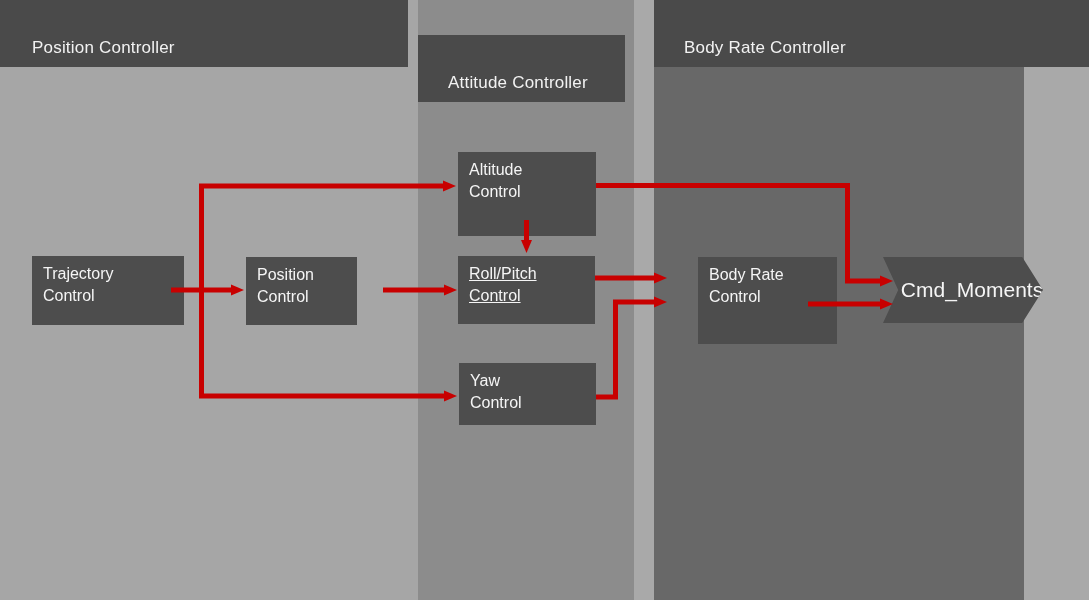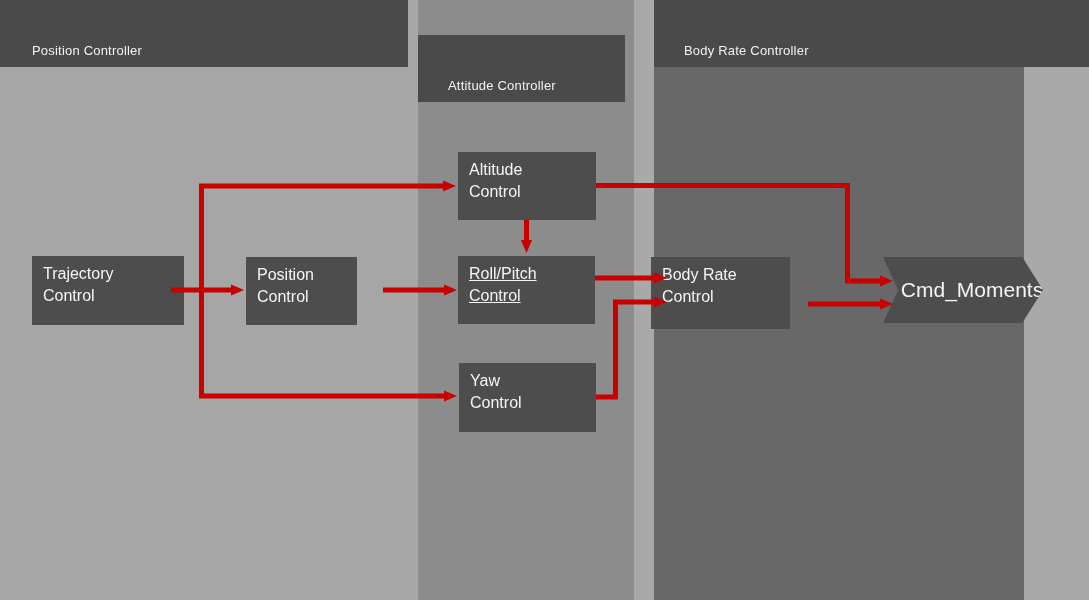--- a/index.html
+++ b/index.html
@@ -13,40 +13,40 @@
   
   .panel { position: absolute; top: 0; height: 600px; }
   .panel-position  { left: 0;     width: 418px; }
   .panel-attitude  { left: 418px; width: 216px; }
   .panel-bodyrate  { left: 654px; width: 370px; }
 
   .panel-header {
     position: absolute; top: 0; left: 0; height: 67px;
     display: flex; align-items: flex-end;
     box-sizing: border-box; padding: 0 0 9px 30px;
-    font-size: 13px; letter-spacing: 0.2px; color: #f2f2f2;
+    font-size: 17px; letter-spacing: 0.2px; color: #f2f2f2;
     white-space: nowrap;
   }
   .panel-position .panel-header { width: 408px; padding-left: 32px; }
   .panel-attitude .panel-header { width: 207px; margin-top: 35px; }
   .panel-bodyrate .panel-header { width: 455px; }
 
   
   .node {
     position: absolute; box-sizing: border-box;
     padding: 7px 10px 0 11px;
     font-size: 16px; line-height: 22px; color: #f5f5f5;
     white-space: pre-line;
   }
   .node-trajectory { left: 32px;  top: 256px; width: 152px; height: 69px; }
   .node-position   { left: 246px; top: 257px; width: 111px; height: 68px; }
-  .node-altitude   { left: 458px; top: 152px; width: 138px; height: 68px; }
+  .node-altitude   { left: 458px; top: 152px; width: 138px; height: 84px; }
   .node-rollpitch  { left: 458px; top: 256px; width: 137px; height: 68px; }
-  .node-yaw        { left: 459px; top: 363px; width: 137px; height: 69px; }
-  .node-bodyrate   { left: 651px; top: 257px; width: 139px; height: 72px; }
+  .node-yaw        { left: 459px; top: 363px; width: 137px; height: 62px; }
+  .node-bodyrate   { left: 698px; top: 257px; width: 139px; height: 87px; }
 
   
   .output-chevron {
     position: absolute; left: 883px; top: 257px; width: 160px; height: 66px;
     clip-path: polygon(0 0, 87% 0, 100% 50%, 87% 100%, 0 100%, 9.5% 50%);
     display: flex; align-items: center; justify-content: center;
     box-sizing: border-box; padding-left: 18px;
     font-size: 21px; color: #f5f5f5; white-space: nowrap;
   }
 

